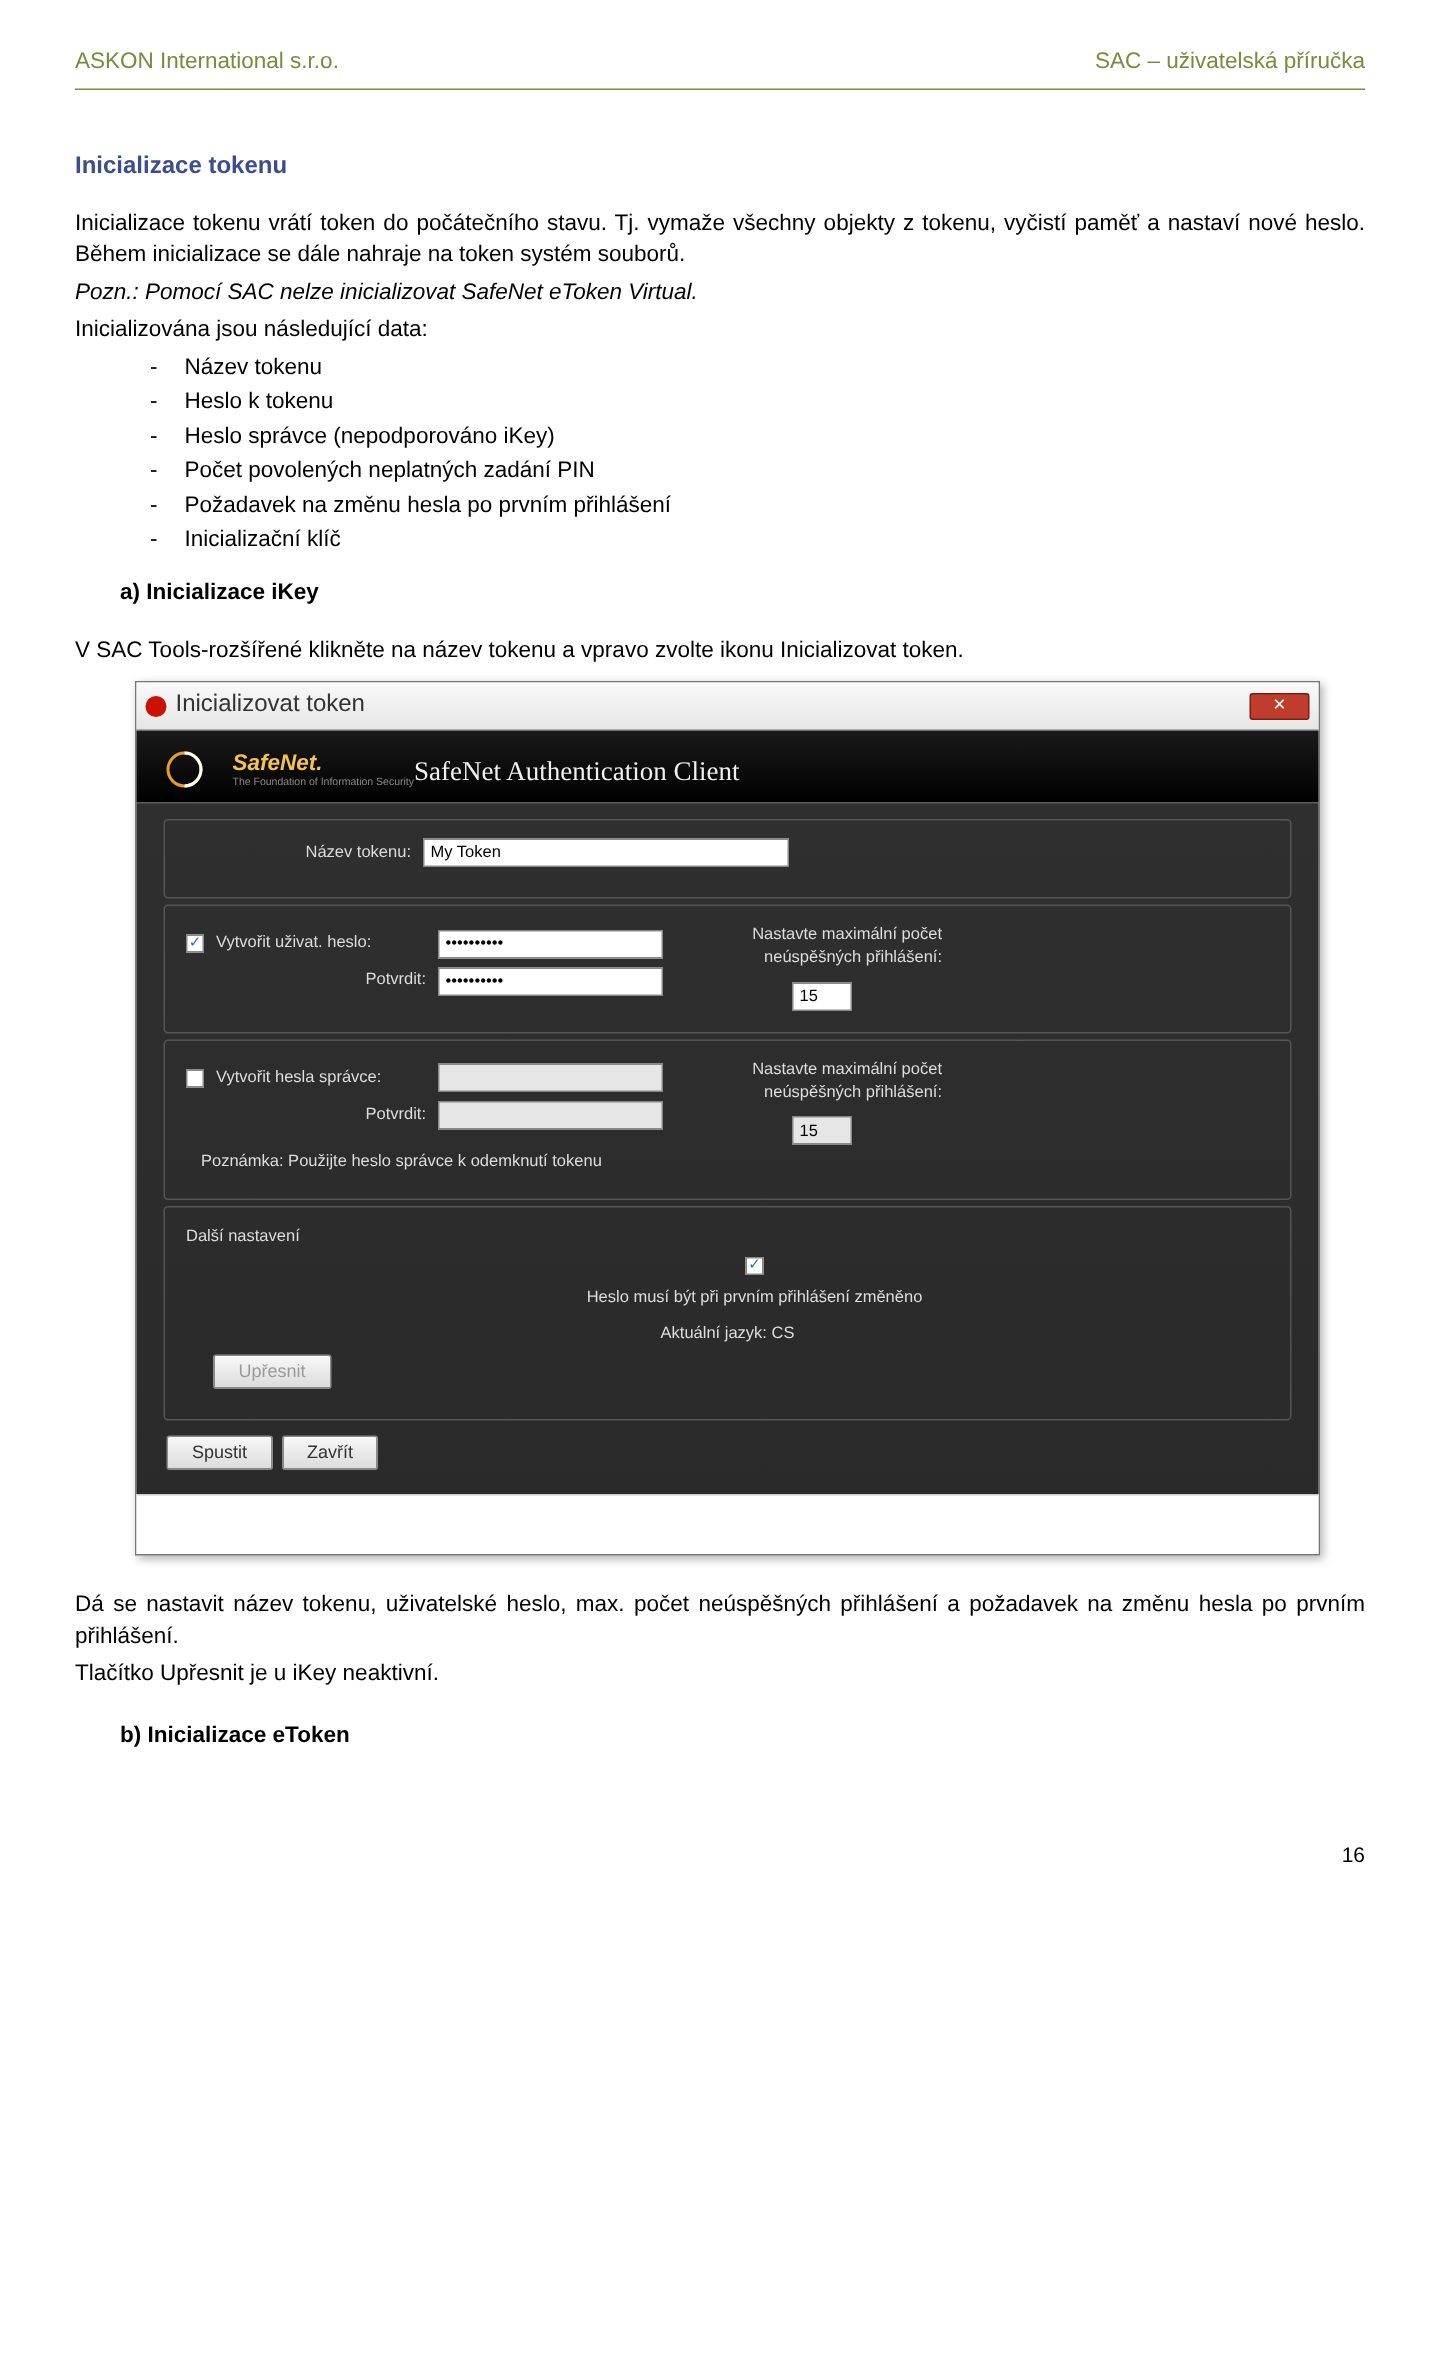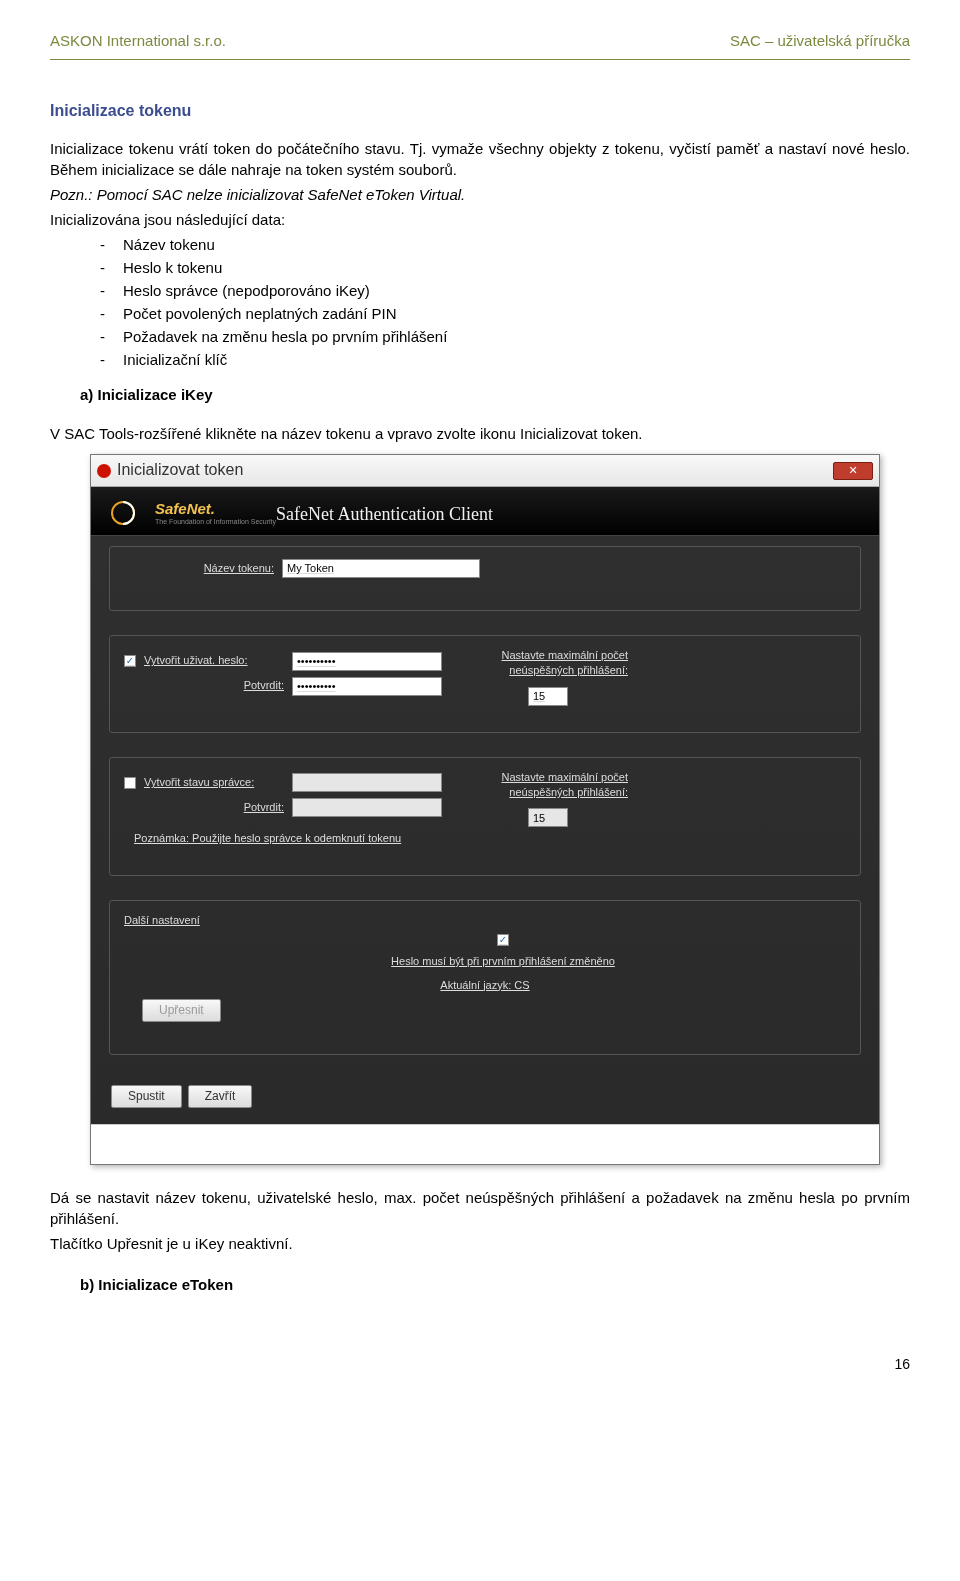--- a/index.html
+++ b/index.html
@@ -80,34 +80,33 @@
   .brand-name { color:#f0f0f0; font-size:18px; font-family: Georgia, serif; }
   .brand-sub { color:#888; font-size:7px; margin-top:-2px; }
 
   .dlg-body {
     background: linear-gradient(#2f2f2f,#2a2a2a);
     padding: 10px 18px 14px 18px;
   }
   .fieldset {
     border:1px solid #555;
     border-radius:3px;
-    padding: 12px 14px 26px 14px;
-    margin-bottom: 24px;
+    padding: 12px 14px 14px 14px;
+    margin-bottom: 4px;
     position:relative;
-    text-decoration:underline;
   }
   .row { display:flex; align-items:center; margin-bottom:6px; gap:8px; }
   .lbl { text-align:right; flex-shrink:0; color:#ddd; }
   .lbl-150 { width:150px; }
   .lbl-140 { width:140px; }
   .inp {
     background:#fff; color:#000; border:1px solid #888;
     height:19px; padding:1px 4px; font-size:11px;
   }
-  .inp-220 { width:198px; }
+  .inp-220 { width:244px; }
   .inp-disabled { background:#e6e6e6; }
   .chk { width:12px; height:12px; background:#fff; border:1px solid #888;
          display:inline-flex; align-items:center; justify-content:center;
          flex-shrink:0; }
   .chk.checked::after { content:"✓"; color:#2a6fb5; font-size:10px; line-height:1; }
   .two-col { display:flex; gap:26px; align-items:center; }
   .right-block { display:flex; align-items:center; gap:8px;flex-direction:column; }
   .right-block .rlabel { width:160px; text-align:right; color:#ddd; }
   .spin { width:40px; }
   .note { color:#ddd; margin: 4px 0 2px 10px; }
@@ -221,21 +220,21 @@
           <input class="inp spin" value="15" style="">
         </div>
       </div>
     </div>
 
     <div class="fieldset">
       <div class="two-col">
         <div>
           <div class="row">
             <span class="chk"></span>
-            <span class="lbl lbl-140" style="text-align:left;">Vytvořit stavu správce:</span>
+            <span class="lbl lbl-140" style="text-align:left;">Vytvořit hesla správce:</span>
             <input class="inp inp-disabled" style="width: 150px;" disabled="">
           </div>
           <div class="row">
             <span style="width:12px;"></span>
             <span class="lbl lbl-140" style="text-align:right;">Potvrdit:</span>
             <input class="inp inp-disabled" style="width: 150px;" disabled="">
           </div>
         </div>
         <div class="right-block">
           <span class="rlabel">Nastavte maximální počet neúspěšných přihlášení:</span>

